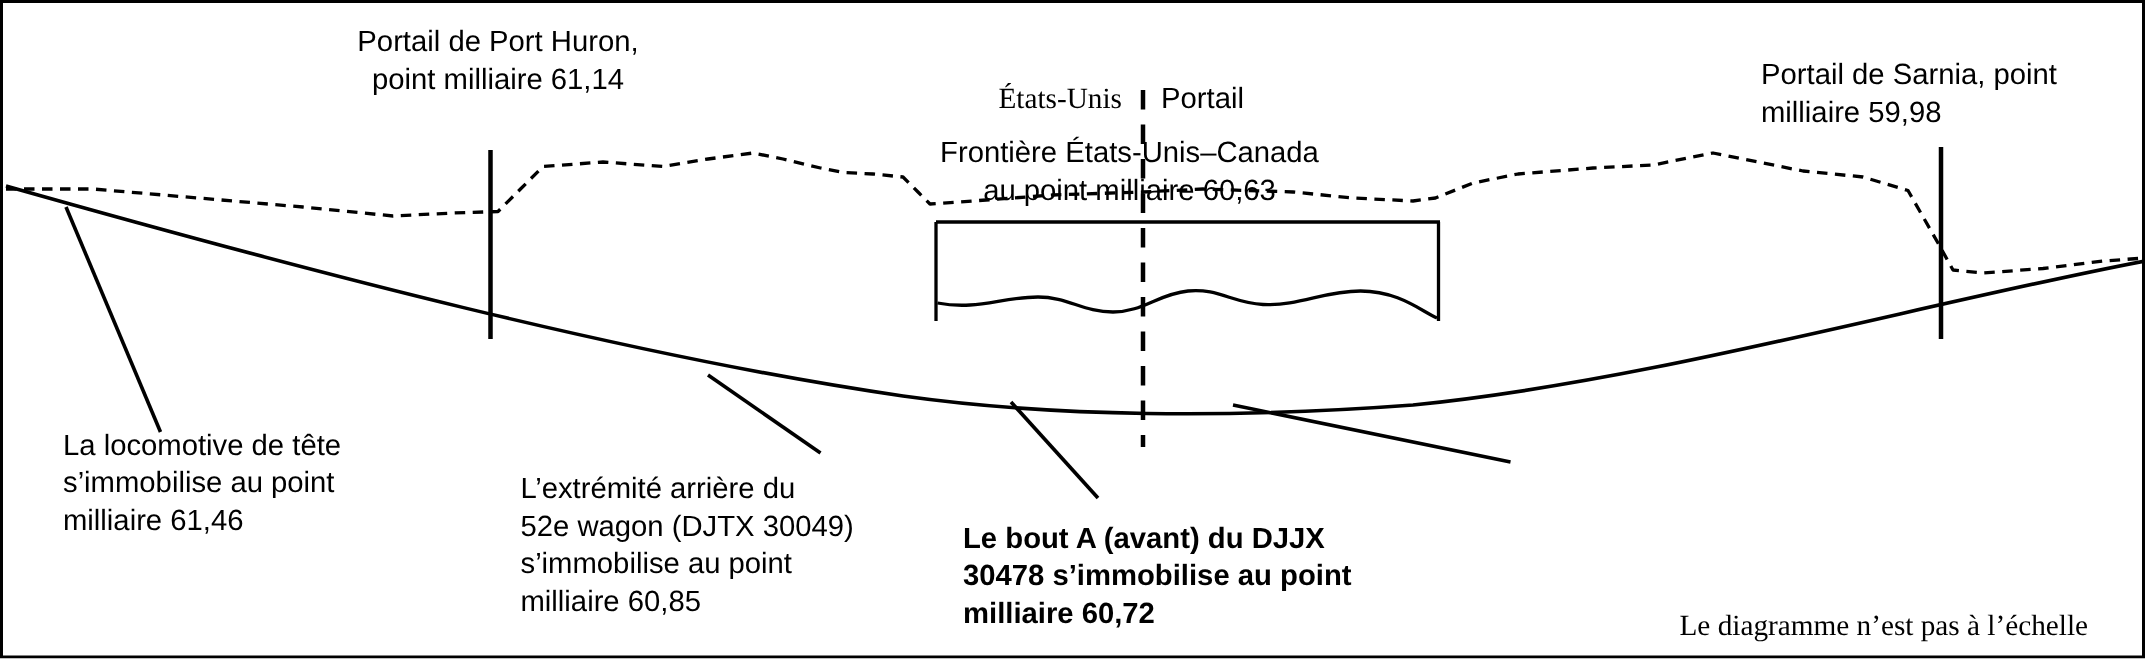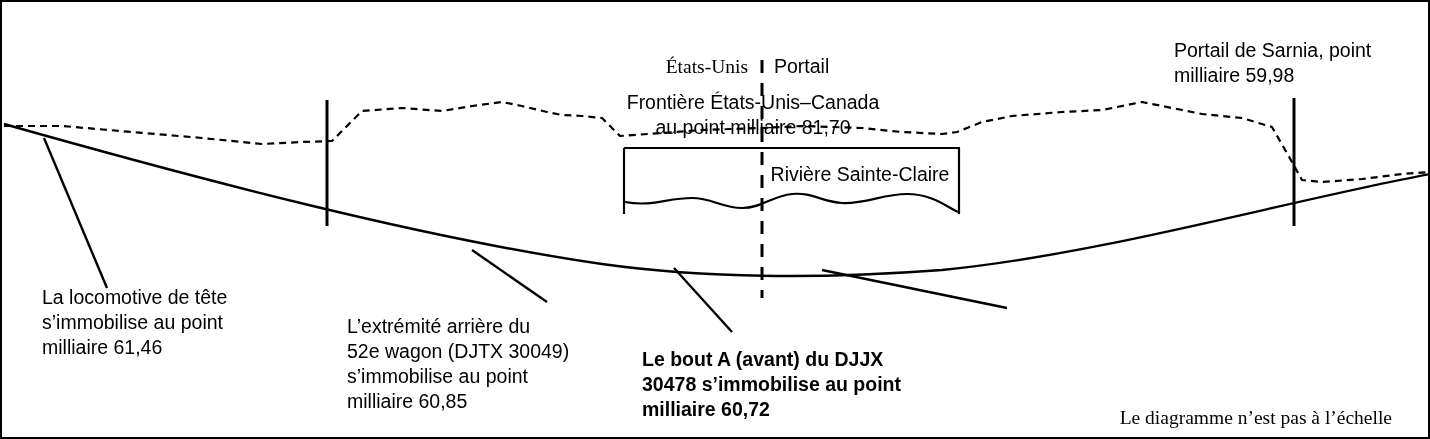--- a/index.html
+++ b/index.html
@@ -57,32 +57,33 @@
     <line x1="622" y1="146" x2="622" y2="212" stroke="#000000" stroke-width="2.2"></line>
     <line x1="957" y1="146" x2="957" y2="212" stroke="#000000" stroke-width="2.2"></line>
     <path d="M623,200 C650,205 665,196 690,196 C710,196 720,206 740,206 C760,206 770,194 790,192 C810,190 820,200 840,201 C865,202 880,192 905,192 C930,192 945,205 956,210" fill="none" stroke="#000000" stroke-width="2.2"></path>
 
     <line x1="42" y1="136" x2="105" y2="286" stroke="#000000" stroke-width="2.4"></line>
     <line x1="470" y1="248" x2="545" y2="300" stroke="#000000" stroke-width="2.4"></line>
     <line x1="672" y1="266" x2="730" y2="330" stroke="#000000" stroke-width="2.4"></line>
     <line x1="820" y1="268" x2="1005" y2="306" stroke="#000000" stroke-width="2.4"></line>
   </svg>
 
+  <div class="lbl center" style="left:170px; top:14px; width:320px;">Portail de Port Huron,
+point milliaire 61,14</div>
 
   <div class="lbl left" style="left:1172px; top:36px; width:250px;">Portail de Sarnia, point
 milliaire 59,98</div>
 
   <div class="lbl right" style="left:540px; top:52px; width:206px;">États-Unis</div>
 
   <div class="lbl left" style="left:772px; top:52px; width:200px;">Portail</div>
 
   <div class="lbl center" style="left:596px; top:88px; width:310px;">Frontière États-Unis–Canada
-au point milliaire 81,70</div>
+au point milliaire 60,63</div>
 
-  <div class="lbl center" style="left:758px; top:160px; width:200px;">Rivière Sainte-Claire</div>
 
   <div class="lbl left" style="left:40px; top:283px; width:270px;">La locomotive de tête
 s’immobilise au point
 milliaire 61,46</div>
 
   <div class="lbl left" style="left:345px; top:312px; width:290px;">L’extrémité arrière du
 52e wagon (DJTX 30049)
 s’immobilise au point
 milliaire 60,85</div>
 

